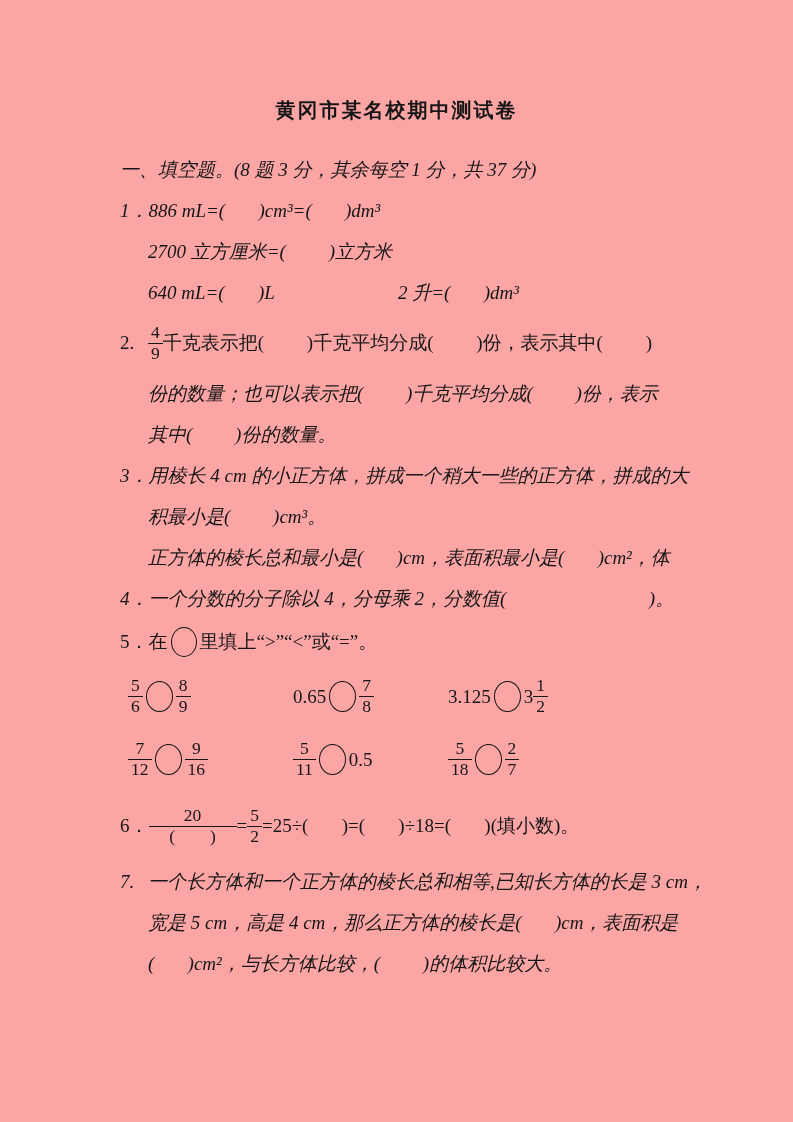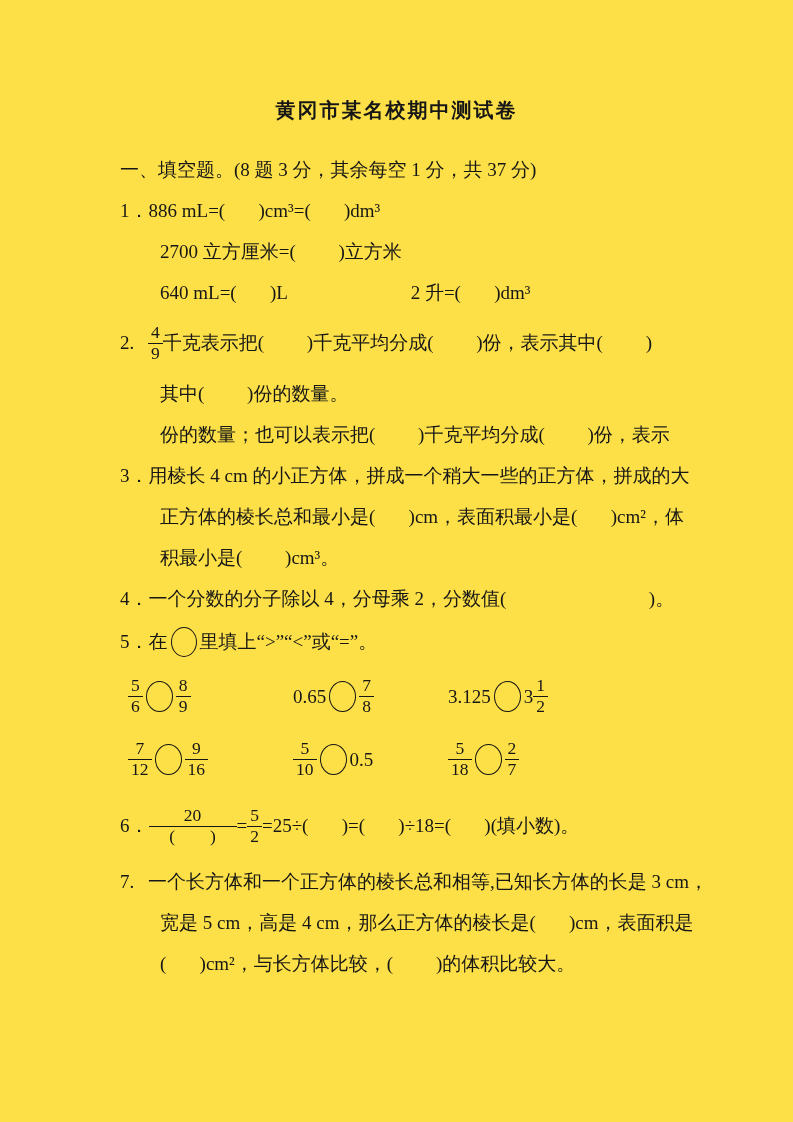--- a/index.html
+++ b/index.html
@@ -1,27 +1,27 @@
 <!DOCTYPE html>
 <html><head>
 <meta charset="utf-8">
 <style>
   * { margin:0; padding:0; box-sizing:border-box; }
   html,body { background:#ffffff; }
   .page {
-    position:relative; width:793px; height:1122px; background:#fde047;
+    position:relative; width:793px; height:1122px; background:#fca5a5;
     font-family:"Liberation Serif","DejaVu Serif",serif;
     color:#161616; overflow:hidden;
   }
   .title { padding-top:97px; text-align:center; font-size:20px; font-weight:bold; letter-spacing:2px; }
   .content { margin:25px 0 0 120px; width:600px; font-size:19px; }
-  .line { white-space:pre; line-height:41px; }
+  .line { white-space:pre; line-height:41px;font-style:italic; }
   .flexline { display:flex; align-items:center; white-space:pre; }
   .qnum { display:inline-block; min-width:28px; white-space:pre; }
-  .cont { margin-left:40px; }
+  .cont { margin-left:28px; }
   .frac {
     display:inline-flex; flex-direction:column; align-items:stretch;
     text-align:center; font-size:17.5px; line-height:1.12; vertical-align:middle;
   }
   .frac .fn { border-bottom:1.4px solid #161616; padding:0 3px; text-align:center; }
   .frac .fd { padding:0 3px; text-align:center; white-space:pre; }
   .circle {
     flex:none; display:inline-block; width:27px; height:31px;
     border:1.4px solid #161616; border-radius:50%; margin:0 3px; background:transparent;
   }
@@ -50,30 +50,30 @@
         <span class="qnum">1．</span><span>886 mL=(       )cm³=(       )dm³</span>
       </div>
       <div class="line cont">2700 立方厘米=(         )立方米</div>
       <div class="line cont">640 mL=(       )L                          2 升=(       )dm³</div>
     </div>
 
     <div>
       <div class="q2-first">
         <span class="qnum">2.</span><span class="frac"><span class="fn">4</span><span class="fd">9</span></span><span>千克表示把(         )千克平均分成(         )份，表示其中(         )</span>
       </div>
+      <div class="line cont">份的数量；也可以表示把(         )千克平均分成(         )份，表示</div>
       <div class="line cont">其中(         )份的数量。</div>
-      <div class="line cont">份的数量；也可以表示把(         )千克平均分成(         )份，表示</div>
     </div>
 
     <div>
       <div class="line flexline">
         <span class="qnum">3．</span><span>用棱长 4 cm 的小正方体，拼成一个稍大一些的正方体，拼成的大</span>
       </div>
+      <div class="line cont">积最小是(         )cm³。</div>
       <div class="line cont">正方体的棱长总和最小是(       )cm，表面积最小是(       )cm²，体</div>
-      <div class="line cont">积最小是(         )cm³。</div>
     </div>
 
     <div>
       <div class="line flexline">
         <span class="qnum">4．</span><span>一个分数的分子除以 4，分母乘 2，分数值(                              )。</span>
       </div>
     </div>
 
     <div>
       <div class="q5-intro">
@@ -92,21 +92,21 @@
 
         <div class="cmp-cell">
           <span>3.125</span><span class="circle"></span><span class="mixed"><span>3</span><span class="frac"><span class="fn">1</span><span class="fd">2</span></span></span>
         </div>
 
         <div class="cmp-cell">
           <span class="frac"><span class="fn">7</span><span class="fd">12</span></span><span class="circle"></span><span class="frac"><span class="fn">9</span><span class="fd">16</span></span>
         </div>
 
         <div class="cmp-cell">
-          <span class="frac"><span class="fn">5</span><span class="fd">10</span></span><span class="circle"></span><span>0.5</span>
+          <span class="frac"><span class="fn">5</span><span class="fd">11</span></span><span class="circle"></span><span>0.5</span>
         </div>
 
         <div class="cmp-cell">
           <span class="frac"><span class="fn">5</span><span class="fd">18</span></span><span class="circle"></span><span class="frac"><span class="fn">2</span><span class="fd">7</span></span>
         </div>
 
       </div>
     </div>
 
     <div>

